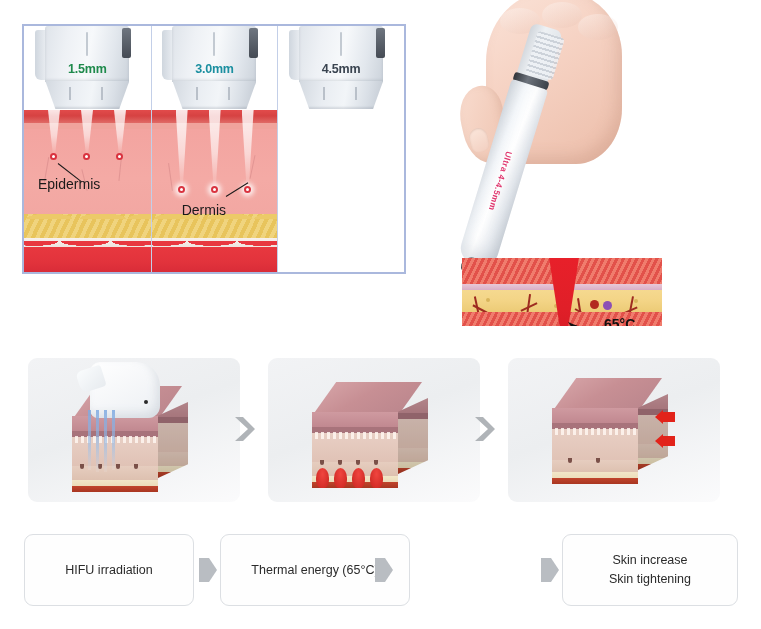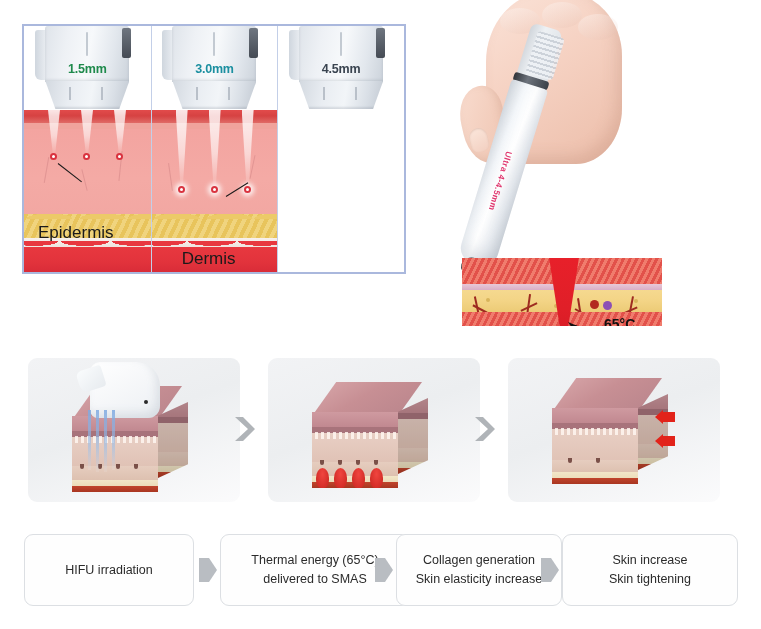--- a/index.html
+++ b/index.html
@@ -83,21 +83,21 @@
 
   
   .beam{position:absolute;top:0;width:12px;
         background:linear-gradient(180deg,rgba(255,255,255,.86) 0%,rgba(255,255,255,.55) 55%,rgba(255,255,255,0) 100%);
         clip-path:polygon(0 0,100% 0,58% 100%,42% 100%);}
   
   .fdot{position:absolute;width:7px;height:7px;border-radius:50%;
         background:#fff;border:2px solid #d9333f;box-sizing:border-box;}
   .fdot.glow{box-shadow:0 0 5px 3px rgba(255,255,255,.9);}
 
-  .anno{position:absolute;font-size:17px;color:#1a1a1a;white-space:nowrap;margin-top:47px;}
+  .anno{position:absolute;font-size:14px;color:#1a1a1a;white-space:nowrap;}
   .leader{position:absolute;height:1px;background:#1a1a1a;transform-origin:left center;}
 
   
   #hand-panel{left:430px;top:0px;width:331px;height:360px;}
   .hand-shape{
     position:absolute;left:56px;top:-8px;width:136px;height:172px;
     background:linear-gradient(145deg,#fbe3d8 0%,#f6d3c4 40%,#ecbda9 100%);
     border-radius:62px 58px 46px 40px / 70px 64px 56px 48px;
     box-shadow:inset -6px -8px 14px rgba(190,140,120,.3);
   }
@@ -497,31 +497,26 @@
   <div class="fbox" id="fbox-1">
     <div class="ln">HIFU irradiation</div>
   </div>
 
   <svg class="farrow" style="left:174px;" width="20" height="28">
     <path d="M1 2 L11 2 L19 14 L11 26 L1 26 Z" fill="#b9bdc2"></path>
   </svg>
 
   <div class="fbox" id="fbox-2">
     <div class="ln">Thermal energy (65°C)</div>
-    <div class="ln">delivered to SMAS</div>
   </div>
 
   <svg class="farrow" style="left:350px;" width="20" height="28">
     <path d="M1 2 L11 2 L19 14 L11 26 L1 26 Z" fill="#b9bdc2"></path>
   </svg>
 
-  <div class="fbox" id="fbox-3">
-    <div class="ln">Collagen generation</div>
-    <div class="ln">Skin elasticity increase</div>
-  </div>
 
   <svg class="farrow" style="left:516px;" width="20" height="28">
     <path d="M1 2 L11 2 L19 14 L11 26 L1 26 Z" fill="#b9bdc2"></path>
   </svg>
 
   <div class="fbox" id="fbox-4">
     <div class="ln">Skin increase</div>
     <div class="ln">Skin tightening</div>
   </div>
 </div>

